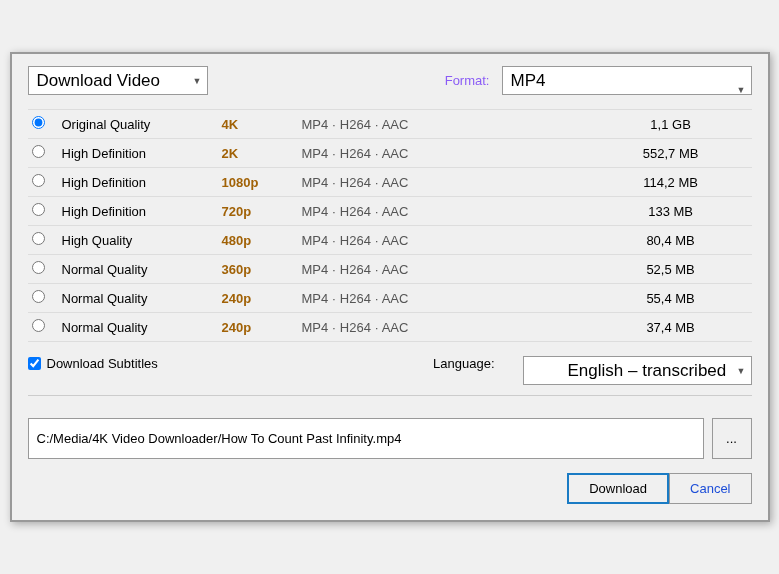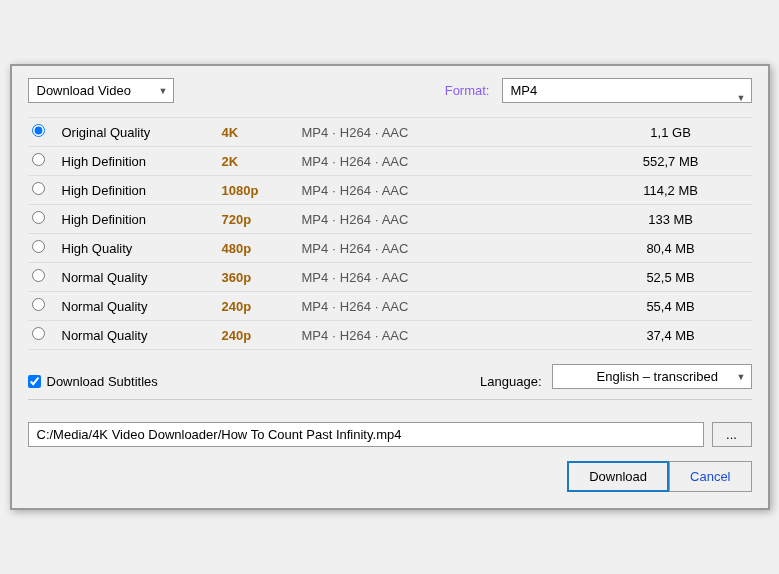--- a/index.html
+++ b/index.html
@@ -30,21 +30,21 @@
       position: relative;
       display: inline-flex;
       align-items: center;
     }
     select {
       appearance: none;
       -webkit-appearance: none;
       background: #fff;
       border: 1px solid #999;
       padding: 4px 24px 4px 8px;
-      font-size: 13px;
+      font-size: 17px;
       cursor: pointer;
       color: #000;
     }
     .select-wrapper::after {
       content: '▼';
       font-size: 9px;
       position: absolute;
       right: 6px;
       pointer-events: none;
       color: #555;
@@ -102,22 +102,22 @@
     .quality-table td:nth-child(5) {
       text-align: center;
       color: #000;
       white-space: nowrap;
     }
     .radio-cell input[type="radio"] {
       cursor: pointer;
     }
     .subtitle-row {
       display: flex;
-      align-items: flex-end;
-      gap: 10px;
+      align-items: flex-start;
+      gap: 28px;
       margin-bottom: 22px;
       padding-bottom: 10px;
       border-bottom: 1px solid #ccc;
     }
     .subtitle-row label {
       display: flex;
       align-items: center;
       gap: 6px;
       cursor: pointer;
     }
@@ -143,21 +143,21 @@
     }
     .path-row {
       display: flex;
       gap: 8px;
       margin-bottom: 14px;
     }
     .path-input {
       flex: 1;
       border: 1px solid #999;
       background: #fff;
-      padding: 4px 8px;
+      padding: 12px 8px;
       font-size: 13px;
       color: #000;
     }
     .browse-btn {
       border: 1px solid #999;
       background: #f0f0f0;
       padding: 4px 10px;
       cursor: pointer;
       font-size: 13px;
       min-width: 40px;

